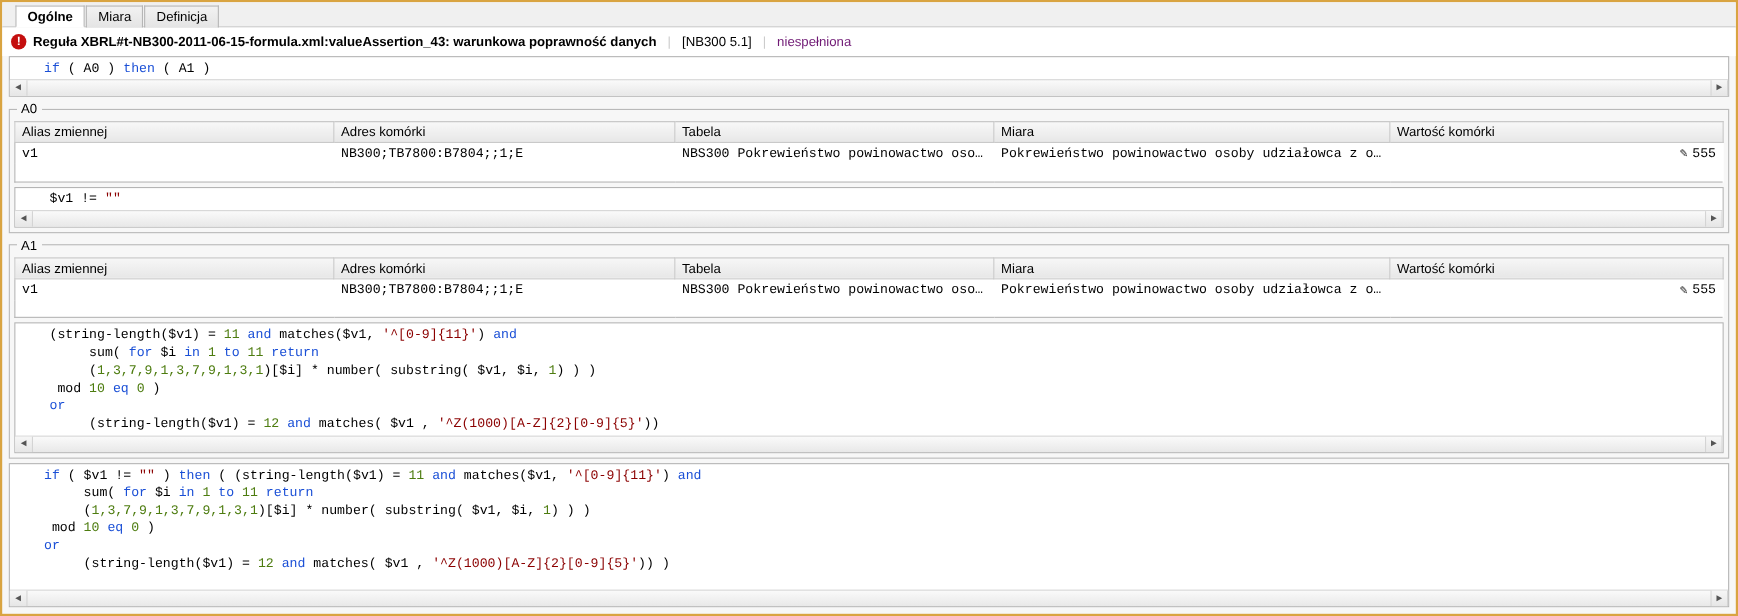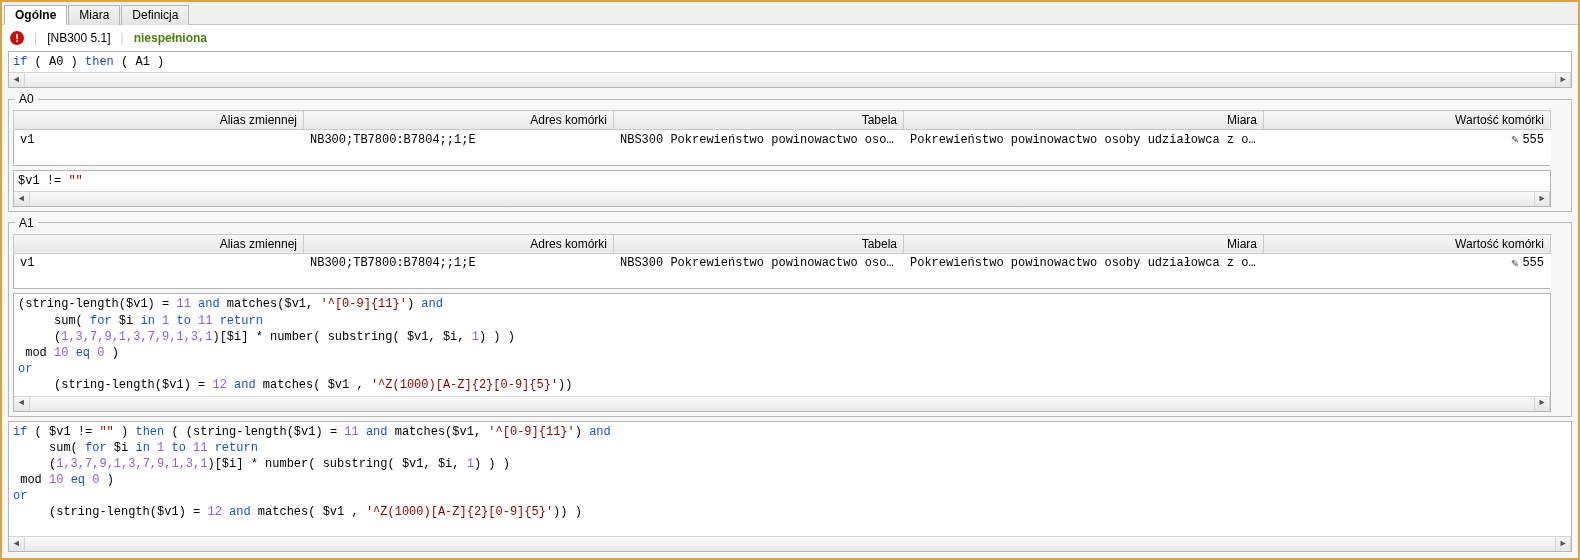--- a/index.html
+++ b/index.html
@@ -16,21 +16,21 @@
     height: 560px;
     background: #f7f7f7;
     display: flex;
     flex-direction: column;
     overflow: hidden;
   }
   .tabs {
     display: flex;
     background: #f0f0f0;
     padding-top: 2px;
-    padding-left: 2px;
+    padding-left: 12px;
     border-bottom: 1px solid #c4c4c4;
     text-align: right;
   }
   .tab {
     padding: 2px 10px;
     border: 1px solid #b5b5b5;
     border-bottom: none;
     margin-right: 1px;
     background: linear-gradient(#f2f2f2,#e4e4e4);
     font-size: 12px;
@@ -59,40 +59,41 @@
     font-weight: bold;
     font-size: 11px;
     display: inline-flex;
     align-items: center;
     justify-content: center;
     line-height: 1;
   }
   .rule-title { font-weight: 600; }
   .sep { color: #ccc; padding: 0 4px; }
   .bracket { font-weight: 400; }
-  .status-fail { color: #4d7c0f; font-weight: 700; }
+  .status-fail { color: #701a75; font-weight: 400; }
   .content {
     flex: 1;
     padding: 0 6px 6px 6px;
     display: flex;
     flex-direction: column;
     gap: 4px;
     overflow: hidden;
   }
   .code-box, .scroll-wrap {
     border: 1px solid #b5b5b5;
     background: #fff;
     font-family: Consolas, "Courier New", monospace;
     font-size: 12px;
     line-height: 1.35;
   }
   .code-content {
     padding: 2px 4px;
     white-space: pre;
     overflow: hidden;
+    margin-left: 27px;
   }
   .hscroll {
     height: 15px;
     background: linear-gradient(#fafafa,#e8e8e8);
     border-top: 1px solid #d4d4d4;
     display: flex;
     align-items: stretch;
   }
   .hscroll .arrow {
     width: 16px;
@@ -104,40 +105,40 @@
     border-left: 1px solid #d4d4d4;
     border-right: 1px solid #d4d4d4;
     background: linear-gradient(#f6f6f6,#e6e6e6);
     cursor: pointer;
   }
   .hscroll .arrow:first-child { border-left: none; }
   .hscroll .track { flex: 1; }
   fieldset.group {
     border: 1px solid #b9b9b9;
     margin: 0;
-    padding: 4px 20px 4px 4px;
+    padding: 4px 4px 4px 4px;
     background: #f7f7f7;
     min-width: 0;
   }
   fieldset.group > legend {
     font-size: 12px;
     padding: 0 4px;
     margin-left: 2px;
   }
   table.grid {
     width: 100%;
     border-collapse: collapse;
     table-layout: fixed;
     background: #fff;
     border: 1px solid #b5b5b5;
     font-family: "Segoe UI", Tahoma, sans-serif;
     font-size: 12px;
   }
   table.grid th {
-    text-align: right;
+    text-align: left;
     font-weight: 400;
     background: linear-gradient(#f7f7f7,#e7e7e7);
     border: 1px solid #c9c9c9;
     padding: 2px 6px;
   }
   table.grid td {
     padding: 2px 6px;
     border-right: 1px solid rgba(0,0,0,0);
     white-space: nowrap;
     overflow: hidden;
@@ -151,36 +152,37 @@
     display: flex;
     align-items: center;
     justify-content: flex-end;
     gap: 4px;
   }
   .pencil {
     display: inline-block;
     color:#333;
   }
   .kw { color: #1a4fd6; }
-  .num { color: #8b5cf6; }
+  .num { color: #4d7c0f; }
   .str { color: #8b0000; }
 </style>
 </head>
 <body>
 
 <div class="outer">
 
   <div class="tabs">
     <div class="tab active">Ogólne</div>
     <div class="tab">Miara</div>
     <div class="tab">Definicja</div>
   </div>
 
   <div class="rule-bar">
     <span class="err-icon">!</span>
+    <span class="rule-title">Reguła XBRL#t-NB300-2011-06-15-formula.xml:valueAssertion_43: warunkowa poprawność danych</span>
     <span class="sep">|</span>
     <span class="bracket">[NB300 5.1]</span>
     <span class="sep">|</span>
     <span class="status-fail">niespełniona</span>
   </div>
 
   <div class="content">
 
     <div class="code-box">
       <div class="code-content"><span class="kw">if</span><span> ( A0 ) </span><span class="kw">then</span><span> ( A1 )</span></div>

